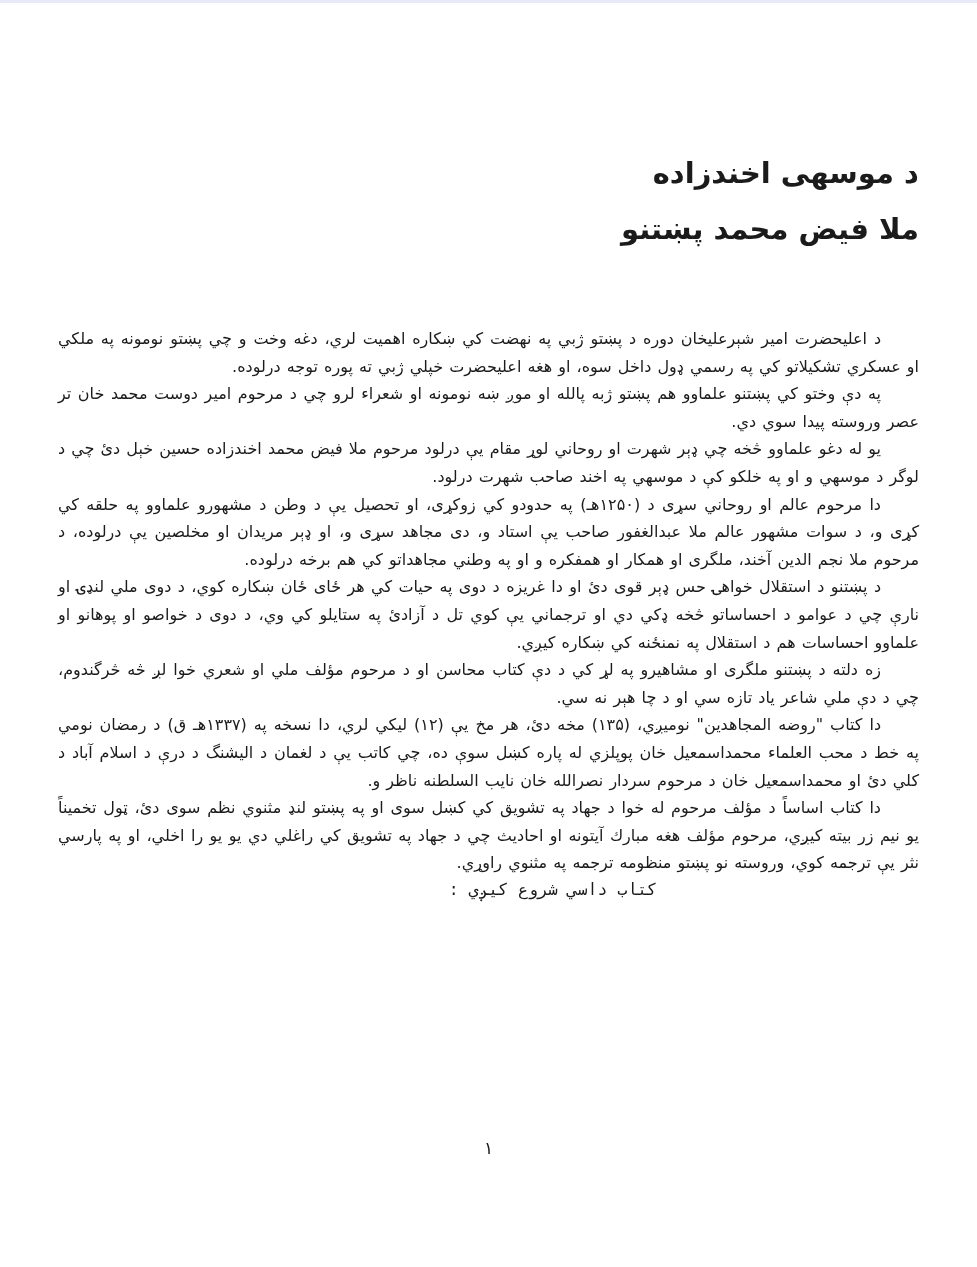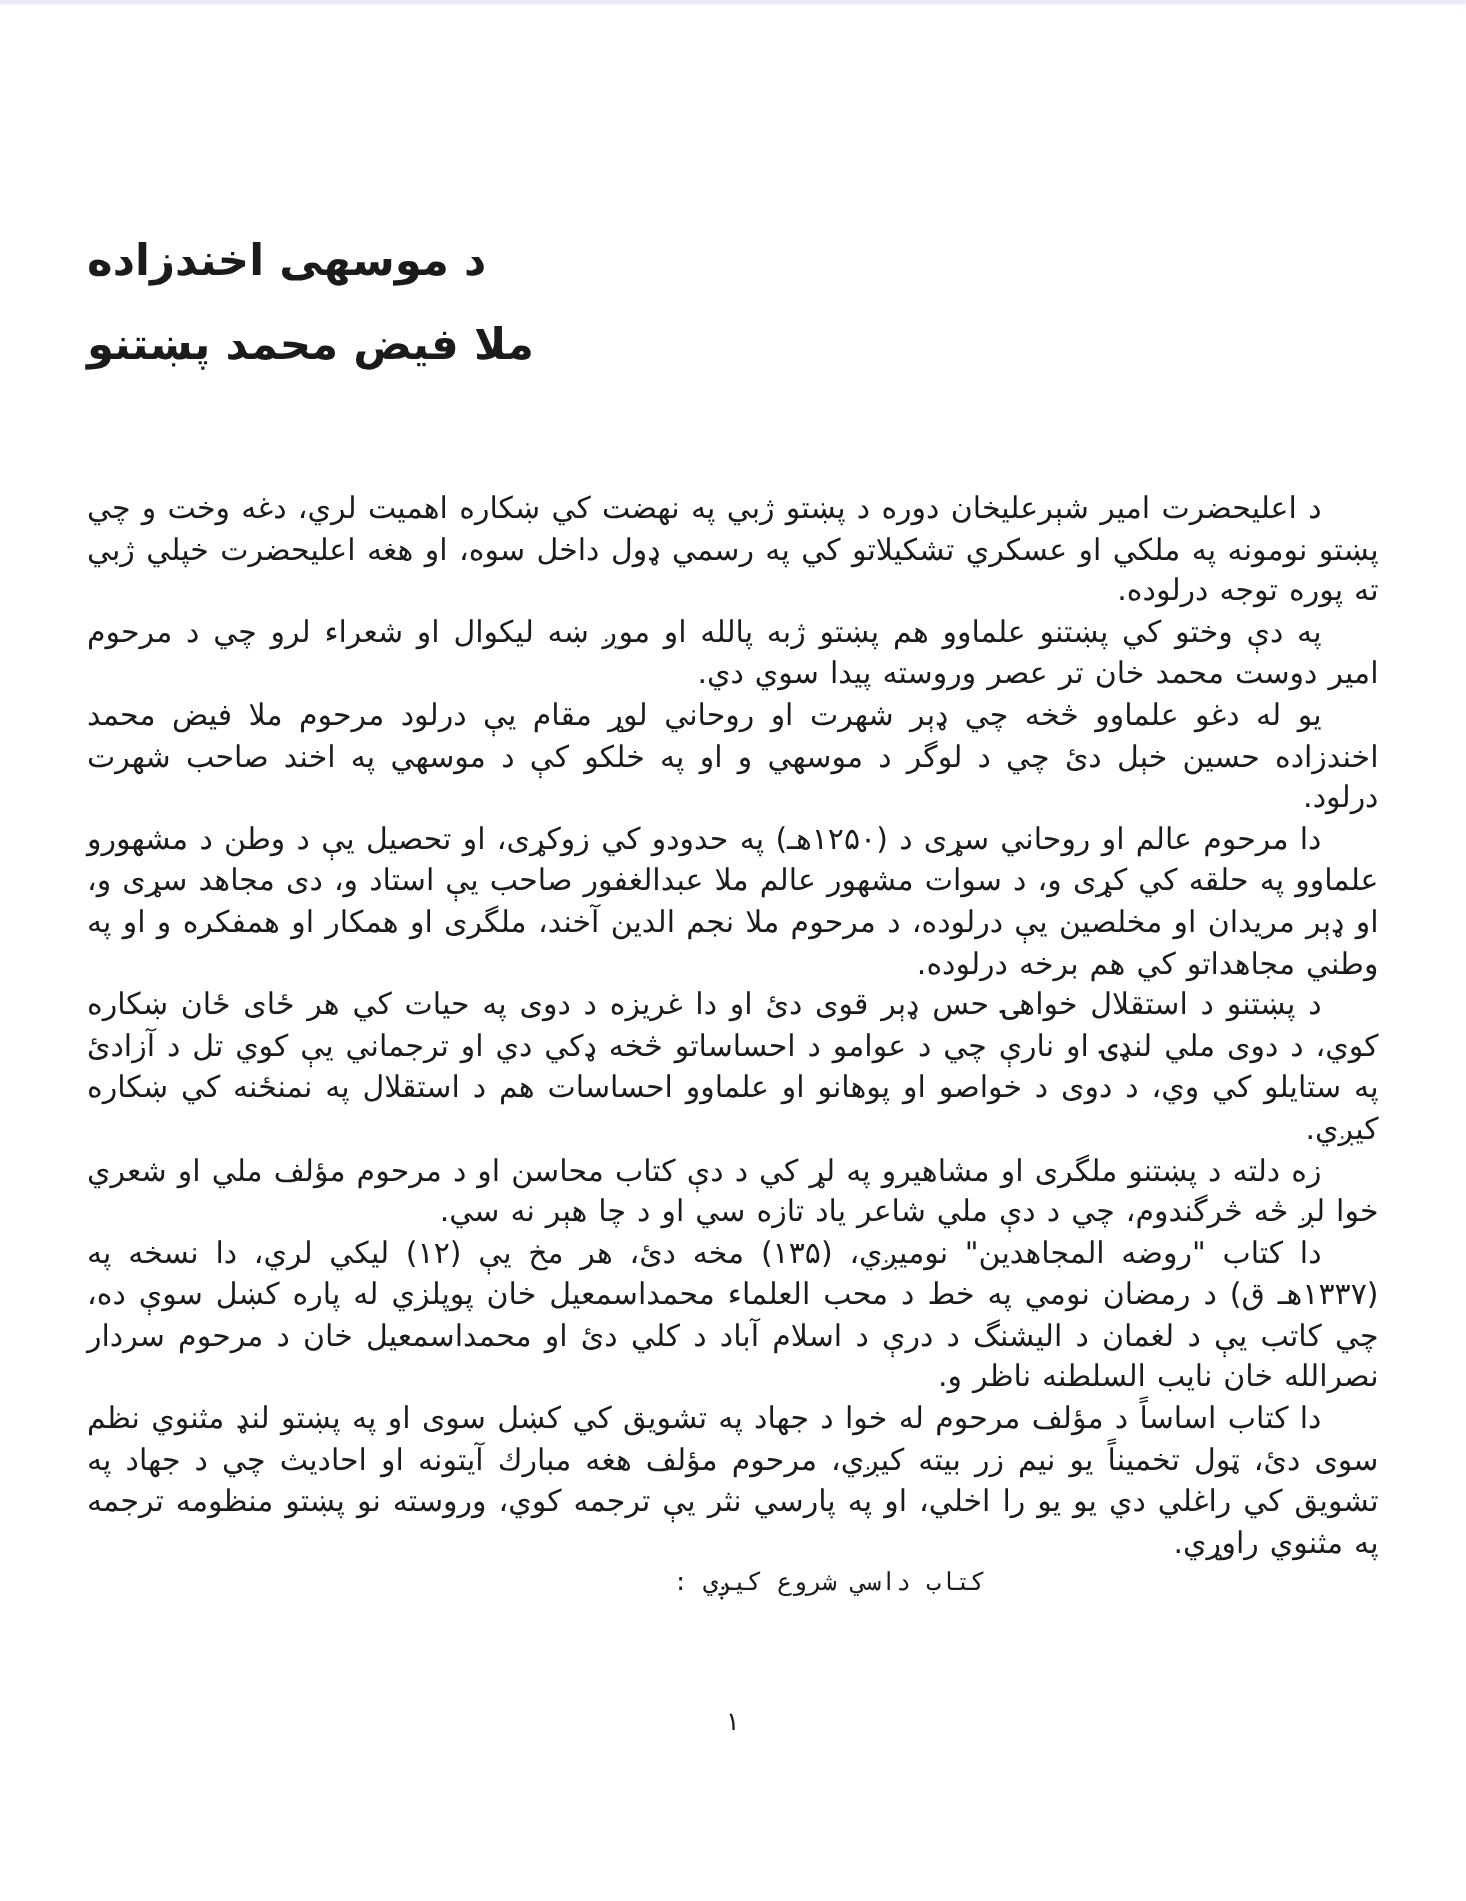--- a/index.html
+++ b/index.html
@@ -23,34 +23,34 @@
   }
   .page {
     position: absolute;
     top: 3px;
     right: 58px;
     left: 58px;
     direction: rtl;
   }
   .title-block {
     margin-top: 142px;
-    text-align: left;
+    text-align: right;
   }
   .title-line {
     font-size: 29px;
     font-weight: bold;
     line-height: 56px;
     letter-spacing: 0.5px;
   }
   .body-block {
     margin-top: 68px;
   }
   .para {
     margin: 0;
-    font-size: 20px;
+    font-size: 16px;
     line-height: 27.6px;
     text-align: justify;
     text-indent: 38px;
     word-spacing: 1px;
   }
   .closing-line {
     margin: 0;
     font-size: 16.5px;
     line-height: 27.6px;
     text-align: right;
@@ -74,21 +74,21 @@
 
 <div class="page">
 
   <div class="title-block">
     <div class="title-line">د موسهی اخندزاده</div>
     <div class="title-line">ملا فیض محمد پښتنو</div>
   </div>
 
   <div class="body-block">
       <p class="para">د اعليحضرت امير شېرعليخان دوره د پښتو ژبي په نهضت كي ښكاره اهميت لري، دغه وخت و چي پښتو نومونه په ملكي او عسكري تشكيلاتو كي په رسمي ډول داخل سوه، او هغه اعليحضرت خپلي ژبي ته پوره توجه درلوده.</p>
-      <p class="para">په دې وختو كي پښتنو علماوو هم پښتو ژبه پالله او موږ ښه ليكوال او شعراء لرو چي د مرحوم امير دوست محمد خان تر عصر وروسته پيدا سوي دي.</p>
+      <p class="para">په دې وختو كي پښتنو علماوو هم پښتو ژبه پالله او موږ ښه نومونه او شعراء لرو چي د مرحوم امير دوست محمد خان تر عصر وروسته پيدا سوي دي.</p>
       <p class="para">يو له دغو علماوو څخه چي ډېر شهرت او روحاني لوړ مقام يې درلود مرحوم ملا فيض محمد اخندزاده حسين خېل دئ چي د لوگر د موسهي و او په خلكو كې د موسهي په اخند صاحب شهرت درلود.</p>
       <p class="para">دا مرحوم عالم او روحاني سړی د (۱۲۵۰هـ) په حدودو كي زوكړی، او تحصيل يې د وطن د مشهورو علماوو په حلقه كي كړی و، د سوات مشهور عالم ملا عبدالغفور صاحب يې استاد و، دی مجاهد سړی و، او ډېر مريدان او مخلصين يې درلوده، د مرحوم ملا نجم الدين آخند، ملگری او همكار او همفكره و او په وطني مجاهداتو كي هم برخه درلوده.</p>
       <p class="para">د پښتنو د استقلال خواهۍ حس ډېر قوی دئ او دا غريزه د دوی په حيات كي هر ځای ځان ښكاره كوي، د دوی ملي لنډۍ او نارې چي د عوامو د احساساتو څخه ډكي دي او ترجماني يې كوي تل د آزادئ په ستايلو كي وي، د دوی د خواصو او پوهانو او علماوو احساسات هم د استقلال په نمنځنه كي ښكاره كيږي.</p>
       <p class="para">زه دلته د پښتنو ملگری او مشاهيرو په لړ كي د دې كتاب محاسن او د مرحوم مؤلف ملي او شعري خوا لږ څه څرگندوم، چي د دې ملي شاعر ياد تازه سي او د چا هېر نه سي.</p>
       <p class="para">دا كتاب "روضه المجاهدين" نوميږي، (۱۳۵) مخه دئ، هر مخ يې (۱۲) ليكي لري، دا نسخه په (۱۳۳۷هـ ق) د رمضان نومي په خط د محب العلماء محمداسمعيل خان پوپلزي له پاره كښل سوې ده، چي كاتب يې د لغمان د اليشنگ د درې د اسلام آباد د كلي دئ او محمداسمعيل خان د مرحوم سردار نصرالله خان نايب السلطنه ناظر و.</p>
       <p class="para">دا كتاب اساساً د مؤلف مرحوم له خوا د جهاد په تشويق كي كښل سوی او په پښتو لنډ مثنوي نظم سوی دئ، ټول تخميناً يو نيم زر بيته كيږي، مرحوم مؤلف هغه مبارك آيتونه او احاديث چي د جهاد په تشويق كي راغلي دي يو يو را اخلي، او په پارسي نثر يې ترجمه كوي، وروسته نو پښتو منظومه ترجمه په مثنوي راوړي.</p>
     </div>
 
   <p class="closing-line">كتاب داسي شروع كيږي :</p>
 

